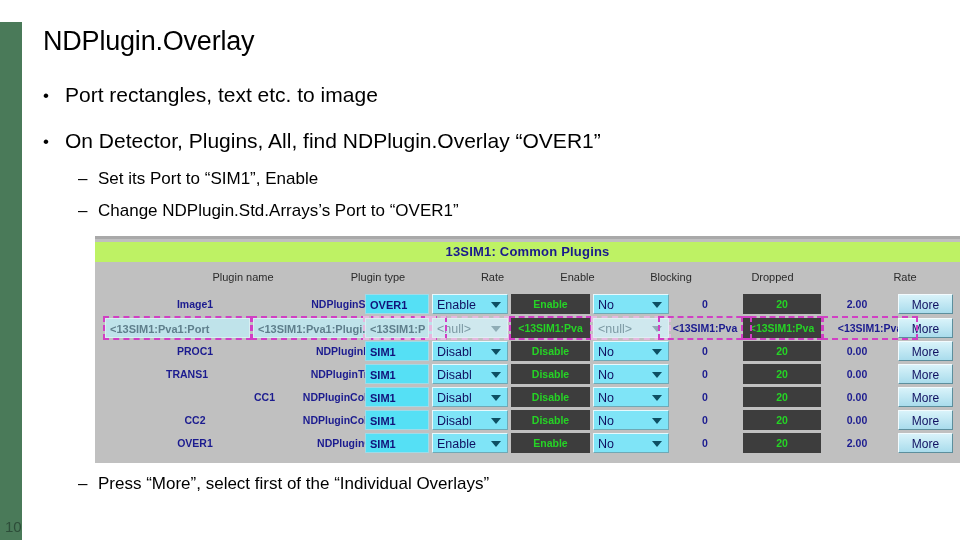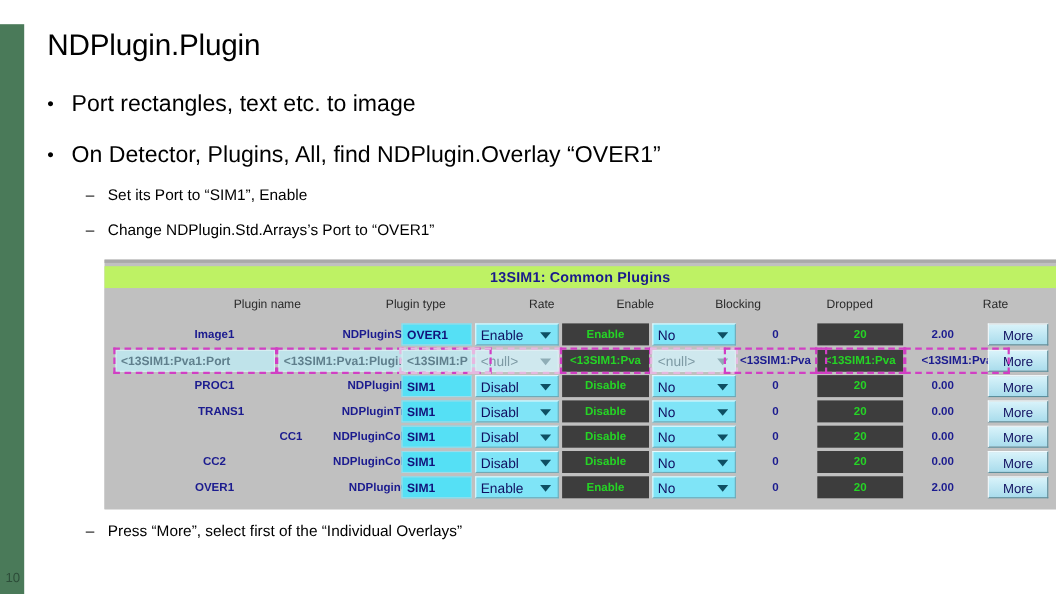--- a/index.html
+++ b/index.html
@@ -24,21 +24,21 @@
   }
   #green-bar {
     position: absolute;
     left: 0; top: 22px;
     width: 22px; height: 518px;
     background: #4a7a59;
   }
   #page-number {
     position: absolute;
     left: 5px; top: 518px;
-    font-size: 12px;
+    font-size: 15px;
     color: #2d4d39;
     font-family: "Liberation Sans", sans-serif;
   }
 
   #slide-title {
     position: absolute;
     left: 43px; top: 26px;
     font-size: 27px;
     color: #000000;
     letter-spacing: -0.2px;
@@ -54,21 +54,21 @@
   }
   .bullet1 .dot {
     display: inline-block;
     width: 22px;
     font-size: 17px;
     vertical-align: 1px;
   }
   .bullet2 {
     position: absolute;
     left: 78px;
-    font-size: 14px;
+    font-size: 17px;
     color: #000000;
     white-space: nowrap;
   }
   .bullet2 .dash {
     display: inline-block;
     width: 20px;
   }
 
   
   #medm-window {
@@ -203,21 +203,21 @@
   .hl-faint { border-color: #e6b8e0; }
 </style>
 </head>
 <body>
 
 <div id="slide">
 
   <div id="green-bar"></div>
   <div id="page-number">10</div>
 
-  <div id="slide-title">NDPlugin.Plugin</div>
+  <div id="slide-title">NDPlugin.Overlay</div>
 
   <div class="bullet1" style="top:83px">
     <span class="dot">•</span><span>Port rectangles, text etc. to image</span>
   </div>
 
   <div class="bullet1" style="top:129px">
     <span class="dot">•</span><span>On Detector, Plugins, All, find NDPlugin.Overlay “OVER1”</span>
   </div>
 
   <div class="bullet2" style="top:169px">
@@ -281,21 +281,21 @@
         <div class="cell menu" style="left:337px; width:76px;"><span>Disabl</span><span class="arrow"></span></div>
         <div class="cell readback" style="left:416px; width:79px;">Disable</div>
         <div class="cell menu" style="left:498px; width:76px;"><span>No</span><span class="arrow"></span></div>
         <div class="cell lbl" style="left:578px; width:64px;">0</div>
         <div class="cell readback" style="left:648px; width:78px;">20</div>
         <div class="cell lbl" style="left:730px; width:64px;">0.00</div>
         <div class="cell more-btn" style="left:803px; width:55px;">More</div>
       </div>
 
       <div class="data-row" style="top:102px;">
-        <div class="cell lbl" style="left:26px;  width:160px;">TRANS1</div>
+        <div class="cell lbl" style="left:12px;  width:160px;">TRANS1</div>
         <div class="cell lbl" style="left:180px; width:170px;">NDPluginTransform</div>
         <div class="cell entry" style="left:270px; width:64px;">SIM1</div>
         <div class="cell menu" style="left:337px; width:76px;"><span>Disabl</span><span class="arrow"></span></div>
         <div class="cell readback" style="left:416px; width:79px;">Disable</div>
         <div class="cell menu" style="left:498px; width:76px;"><span>No</span><span class="arrow"></span></div>
         <div class="cell lbl" style="left:578px; width:64px;">0</div>
         <div class="cell readback" style="left:648px; width:78px;">20</div>
         <div class="cell lbl" style="left:730px; width:64px;">0.00</div>
         <div class="cell more-btn" style="left:803px; width:55px;">More</div>
       </div>

